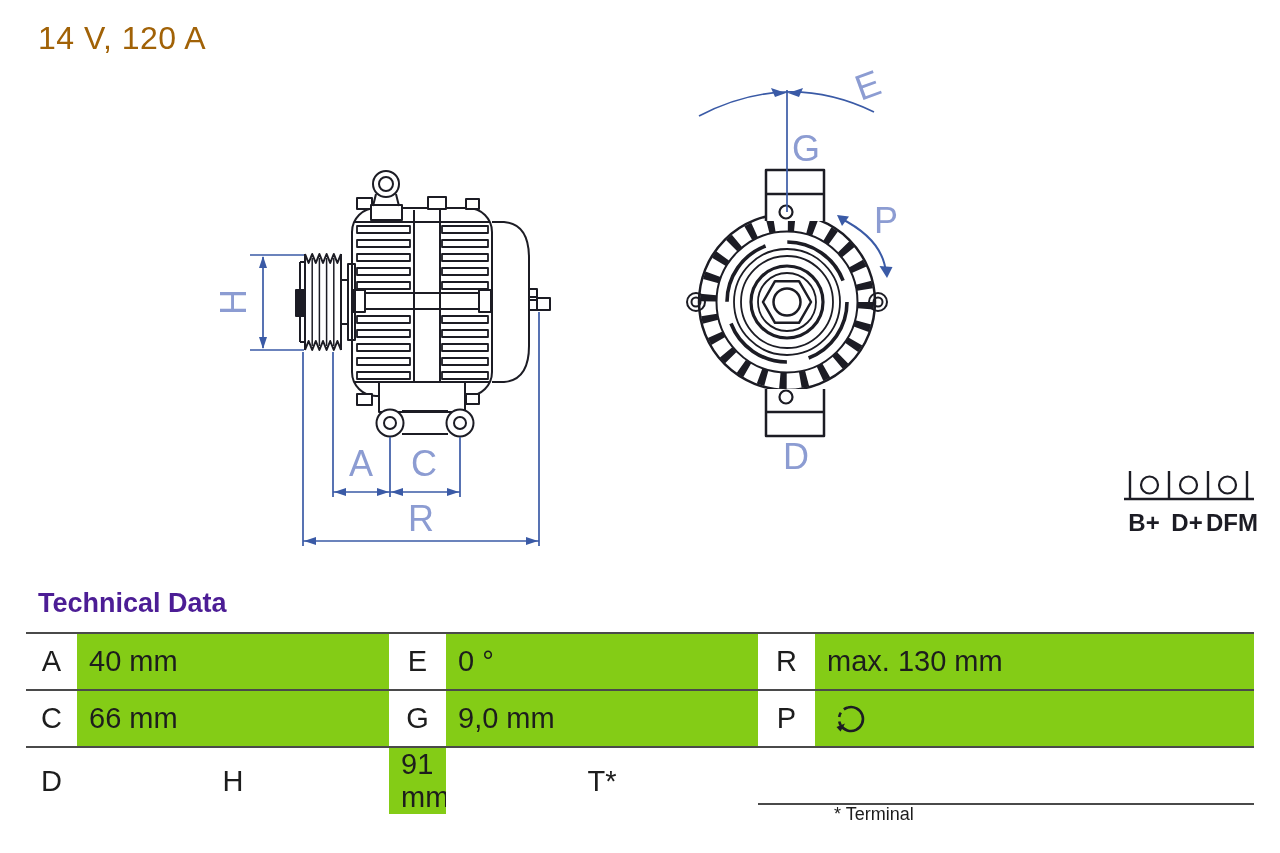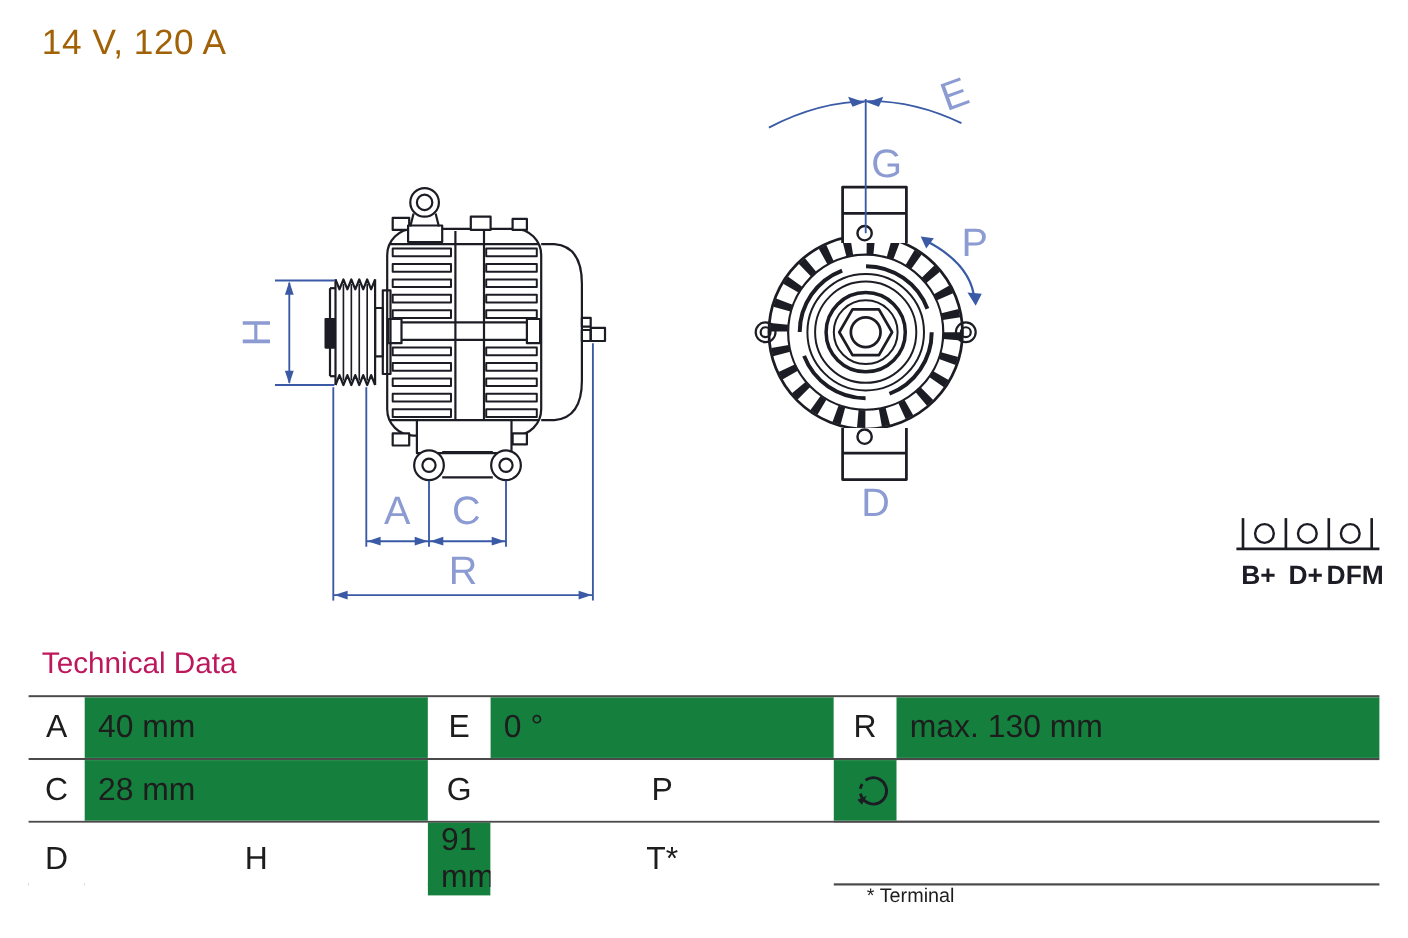--- a/index.html
+++ b/index.html
@@ -12,37 +12,37 @@
   .page-title{
     position:absolute;left:38px;top:20px;
     font-size:32px;font-weight:500;letter-spacing:.5px;color:#a16207;
   }
   .drawing-svg{position:absolute;left:0;top:0;}
   .drawing-svg text{font-family:"Liberation Sans", sans-serif;}
   .dim-label{fill:#8c9cd2;font-size:36px;font-weight:400;}
   .term-label{fill:#1c1c24;font-size:24px;font-weight:700;}
   .td-heading{
     position:absolute;left:38px;top:588px;
-    font-size:27px;font-weight:400;color:#be185d;
+    font-size:27px;font-weight:700;color:#4c1d95;
   }
   .tech-table{
     position:absolute;left:26px;top:632px;width:1228px;
     border-top:2px solid #4a4a4a;
   }
   .t-row{
     display:grid;
     grid-template-columns:51px 312px 57px 312px 57px 439px;
     height:55px;
     border-bottom:2px solid #4a4a4a;
   }
   .t-cell{display:flex;align-items:center;font-size:29px;color:#1d1d1d;}
   .t-key{justify-content:center;background:#ffffff;}
-  .t-val{background:#15803d;padding-left:12px;}
+  .t-val{background:#84cc16;padding-left:12px;}
   .footnote{
-    position:absolute;left:788px;top:804px;
+    position:absolute;left:834px;top:804px;
     font-size:18px;color:#1d1d1d;
   }
   .rot-icon{display:block;}
 </style>
 </head>
 <body>
 
 <div class="page-title">14 V, 120 A</div>
 
 <svg class="drawing-svg" width="1280" height="580" viewBox="0 0 1280 580">
@@ -223,22 +223,23 @@
   <div class="t-row">
     <div class="t-cell t-key">A</div>
     <div class="t-cell t-val">40 mm</div>
     <div class="t-cell t-key">E</div>
     <div class="t-cell t-val">0 °</div>
     <div class="t-cell t-key">R</div>
     <div class="t-cell t-val">max. 130 mm</div>
   </div>
   <div class="t-row">
     <div class="t-cell t-key">C</div>
-    <div class="t-cell t-val">28 mm</div>
+    <div class="t-cell t-val">66 mm</div>
     <div class="t-cell t-key">G</div>
+    <div class="t-cell t-val">9,0 mm</div>
     <div class="t-cell t-key">P</div>
     <div class="t-cell t-val">
       <svg class="rot-icon" width="42" height="36" viewBox="0 0 42 36">
         <path d="M13.6,24 A12,12 0 1 0 20.9,6.4" fill="none" stroke="#1c1c24" stroke-width="2.6"></path>
         <path d="M20.9,6.4 A12,12 0 0 0 13.6,24" fill="none" stroke="#1c1c24" stroke-width="2.6" stroke-dasharray="4.5 4.5"></path>
         <polygon points="9.5,26 18,22.5 13.5,30.5" fill="#1c1c24"></polygon>
       </svg>
     </div>
 
   </div>

